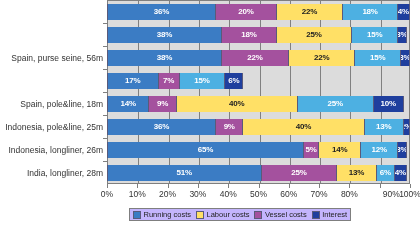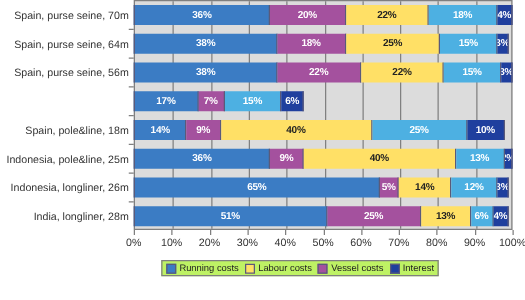--- a/index.html
+++ b/index.html
@@ -131,21 +131,21 @@
     white-space: nowrap;
   }
 
   
   #legend {
     position: absolute;
     left: 129px;
     top: 208px;
     height: 13px;
     border: 1px solid #7f7f7f;
-    background: #bef264;
+    background: #c4b5fd;
     display: flex;
     align-items: center;
     padding: 0 3px;
     box-sizing: border-box;
   }
   .legend-item {
     display: flex;
     align-items: center;
     margin-right: 5px;
   }
@@ -174,22 +174,20 @@
       <div class="gridline" style="left: 90.9px;"></div>
       <div class="gridline" style="left: 121.2px;"></div>
       <div class="gridline" style="left: 151.5px;"></div>
       <div class="gridline" style="left: 181.8px;"></div>
       <div class="gridline" style="left: 212.1px;"></div>
       <div class="gridline" style="left: 242.4px;"></div>
       <div class="gridline" style="left: 272.7px;"></div>
     </div>
 
   <div id="ylabels">
-      <div class="ylabel" style="top: 3.5px;">Spain, purse seine, 70m</div>
-      <div class="ylabel" style="top: 26.5px;">Spain, purse seine, 64m</div>
       <div class="ytick" style="top: 23px;"></div>
       <div class="ylabel" style="top: 49.5px;">Spain, purse seine, 56m</div>
       <div class="ytick" style="top: 46px;"></div>
       <div class="ytick" style="top: 69px;"></div>
       <div class="ylabel" style="top: 95.5px;">Spain, pole&amp;line, 18m</div>
       <div class="ytick" style="top: 92px;"></div>
       <div class="ylabel" style="top: 118.5px;">Indonesia, pole&amp;line, 25m</div>
       <div class="ytick" style="top: 115px;"></div>
       <div class="ylabel" style="top: 141.5px;">Indonesia, longliner, 26m</div>
       <div class="ytick" style="top: 138px;"></div>
@@ -268,21 +266,21 @@
       <div class="xlabel" style="left: 121.2px;">40%</div>
       <div class="xtick" style="left: 151.5px;"></div>
       <div class="xlabel" style="left: 151.5px;">50%</div>
       <div class="xtick" style="left: 181.8px;"></div>
       <div class="xlabel" style="left: 181.8px;">60%</div>
       <div class="xtick" style="left: 212.1px;"></div>
       <div class="xlabel" style="left: 212.1px;">70%</div>
       <div class="xtick" style="left: 242.4px;"></div>
       <div class="xlabel" style="left: 242.4px;">80%</div>
       <div class="xtick" style="left: 272.7px;"></div>
-      <div class="xlabel" style="left: 272.7px;">90%</div>
+      <div class="xlabel" style="left: 272.7px; text-align: right;">90%</div>
       <div class="xtick" style="left: 303px;"></div>
       <div class="xlabel" style="left: 303px;">100%</div>
     </div>
 
   <div id="legend">
       <div class="legend-item">
         <span class="legend-swatch" style="background: rgb(59, 124, 196);"></span>
         <span class="legend-text">Running costs</span>
       </div>
       <div class="legend-item">

